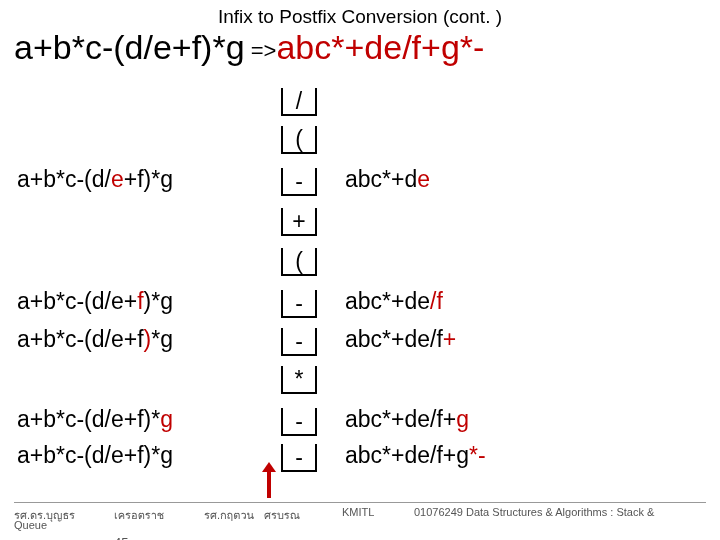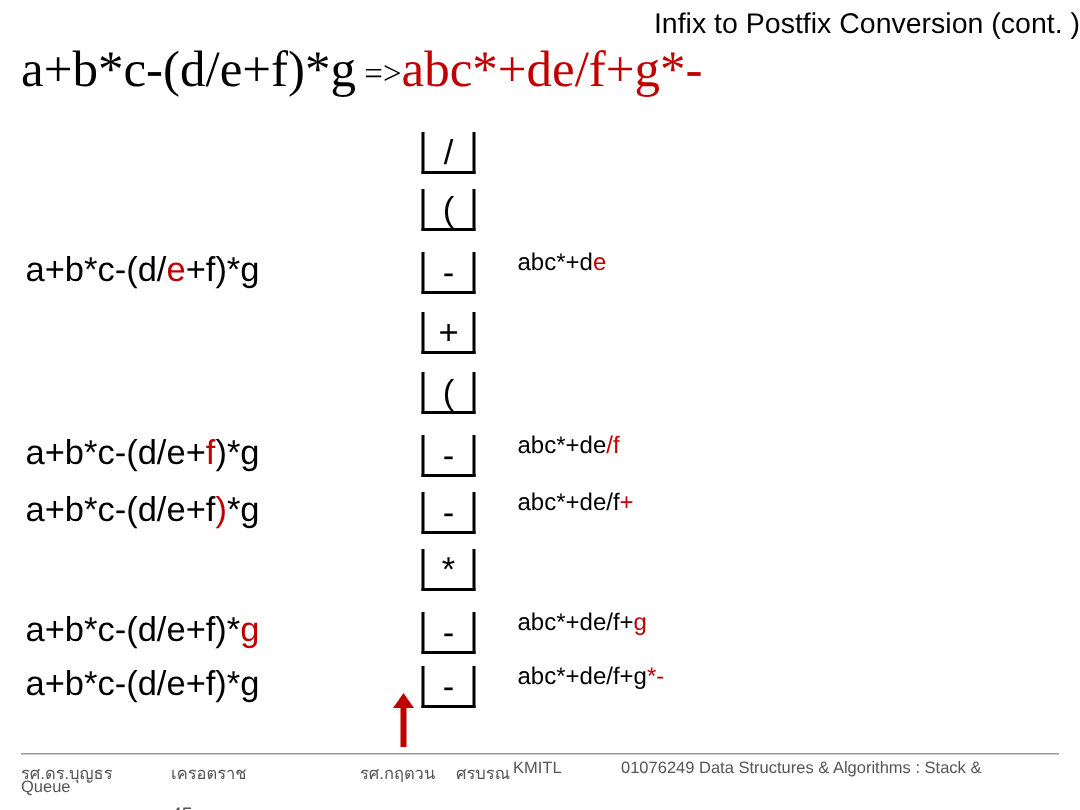--- a/index.html
+++ b/index.html
@@ -16,31 +16,30 @@
   .slide {
     position: relative;
     width: 720px;
     height: 540px;
   }
   .title {
     position: absolute;
     top: 6px;
     left: 0;
     width: 720px;
-    text-align: right;
+    text-align: center;
     font-size: 19px;
   }
   .headline {
     position: absolute;
     top: 28px;
     left: 14px;
     width: 700px;
     font-size: 32px;
     white-space: nowrap;
-    font-family: Liberation Serif, serif;
   }
   .headline .infix-big { font-size: 34px; }
   .headline .arrow { font-size: 22px; vertical-align: 1px; }
   .headline .postfix-big { color: #c00000; font-size: 34px; }
 
   .col-infix {
     position: absolute;
     left: 17px;
     width: 260px;
     font-size: 23px;
@@ -55,21 +54,21 @@
     border-left: 2px solid #000;
     border-right: 2px solid #000;
     border-bottom: 2px solid #000;
     line-height: 1.0;
     padding: 2px 0 1px 0;
   }
   .col-queue {
     position: absolute;
     left: 345px;
     width: 320px;
-    font-size: 16px;
+    font-size: 23px;
     line-height: 1.0;
   }
   .hl { color: #c00000; }
 
   
   .r1 { top: 88px; }
   .r2 { top: 126px; }
   .r3 { top: 168px; }
   .r4 { top: 208px; }
   .r5 { top: 248px; }
@@ -110,22 +109,22 @@
   .footer {
     position: absolute;
     left: 14px; right: 14px;
     top: 506px;
     font-size: 11px;
     color: #555;
     font-family: "Tahoma", sans-serif;
   }
   .footer .left1 { position:absolute; left:0; }
   .footer .left2 { position:absolute; left:100px; }
-  .footer .mid1 { position:absolute; left:190px;margin-left:36px; }
-  .footer .mid2 { position:absolute; left:250px;margin-left:40px; }
+  .footer .mid1 { position:absolute; left:190px; }
+  .footer .mid2 { position:absolute; left:250px; }
   .footer .right1 { position:absolute; left:328px; }
   .footer .right2 { position:absolute; left:400px;text-align:right; }
   .footer2 {
     position: absolute;
     left: 14px;
     top: 519px;
     font-size: 11px;
     color: #555;
     font-family: "Tahoma", sans-serif;
   }

